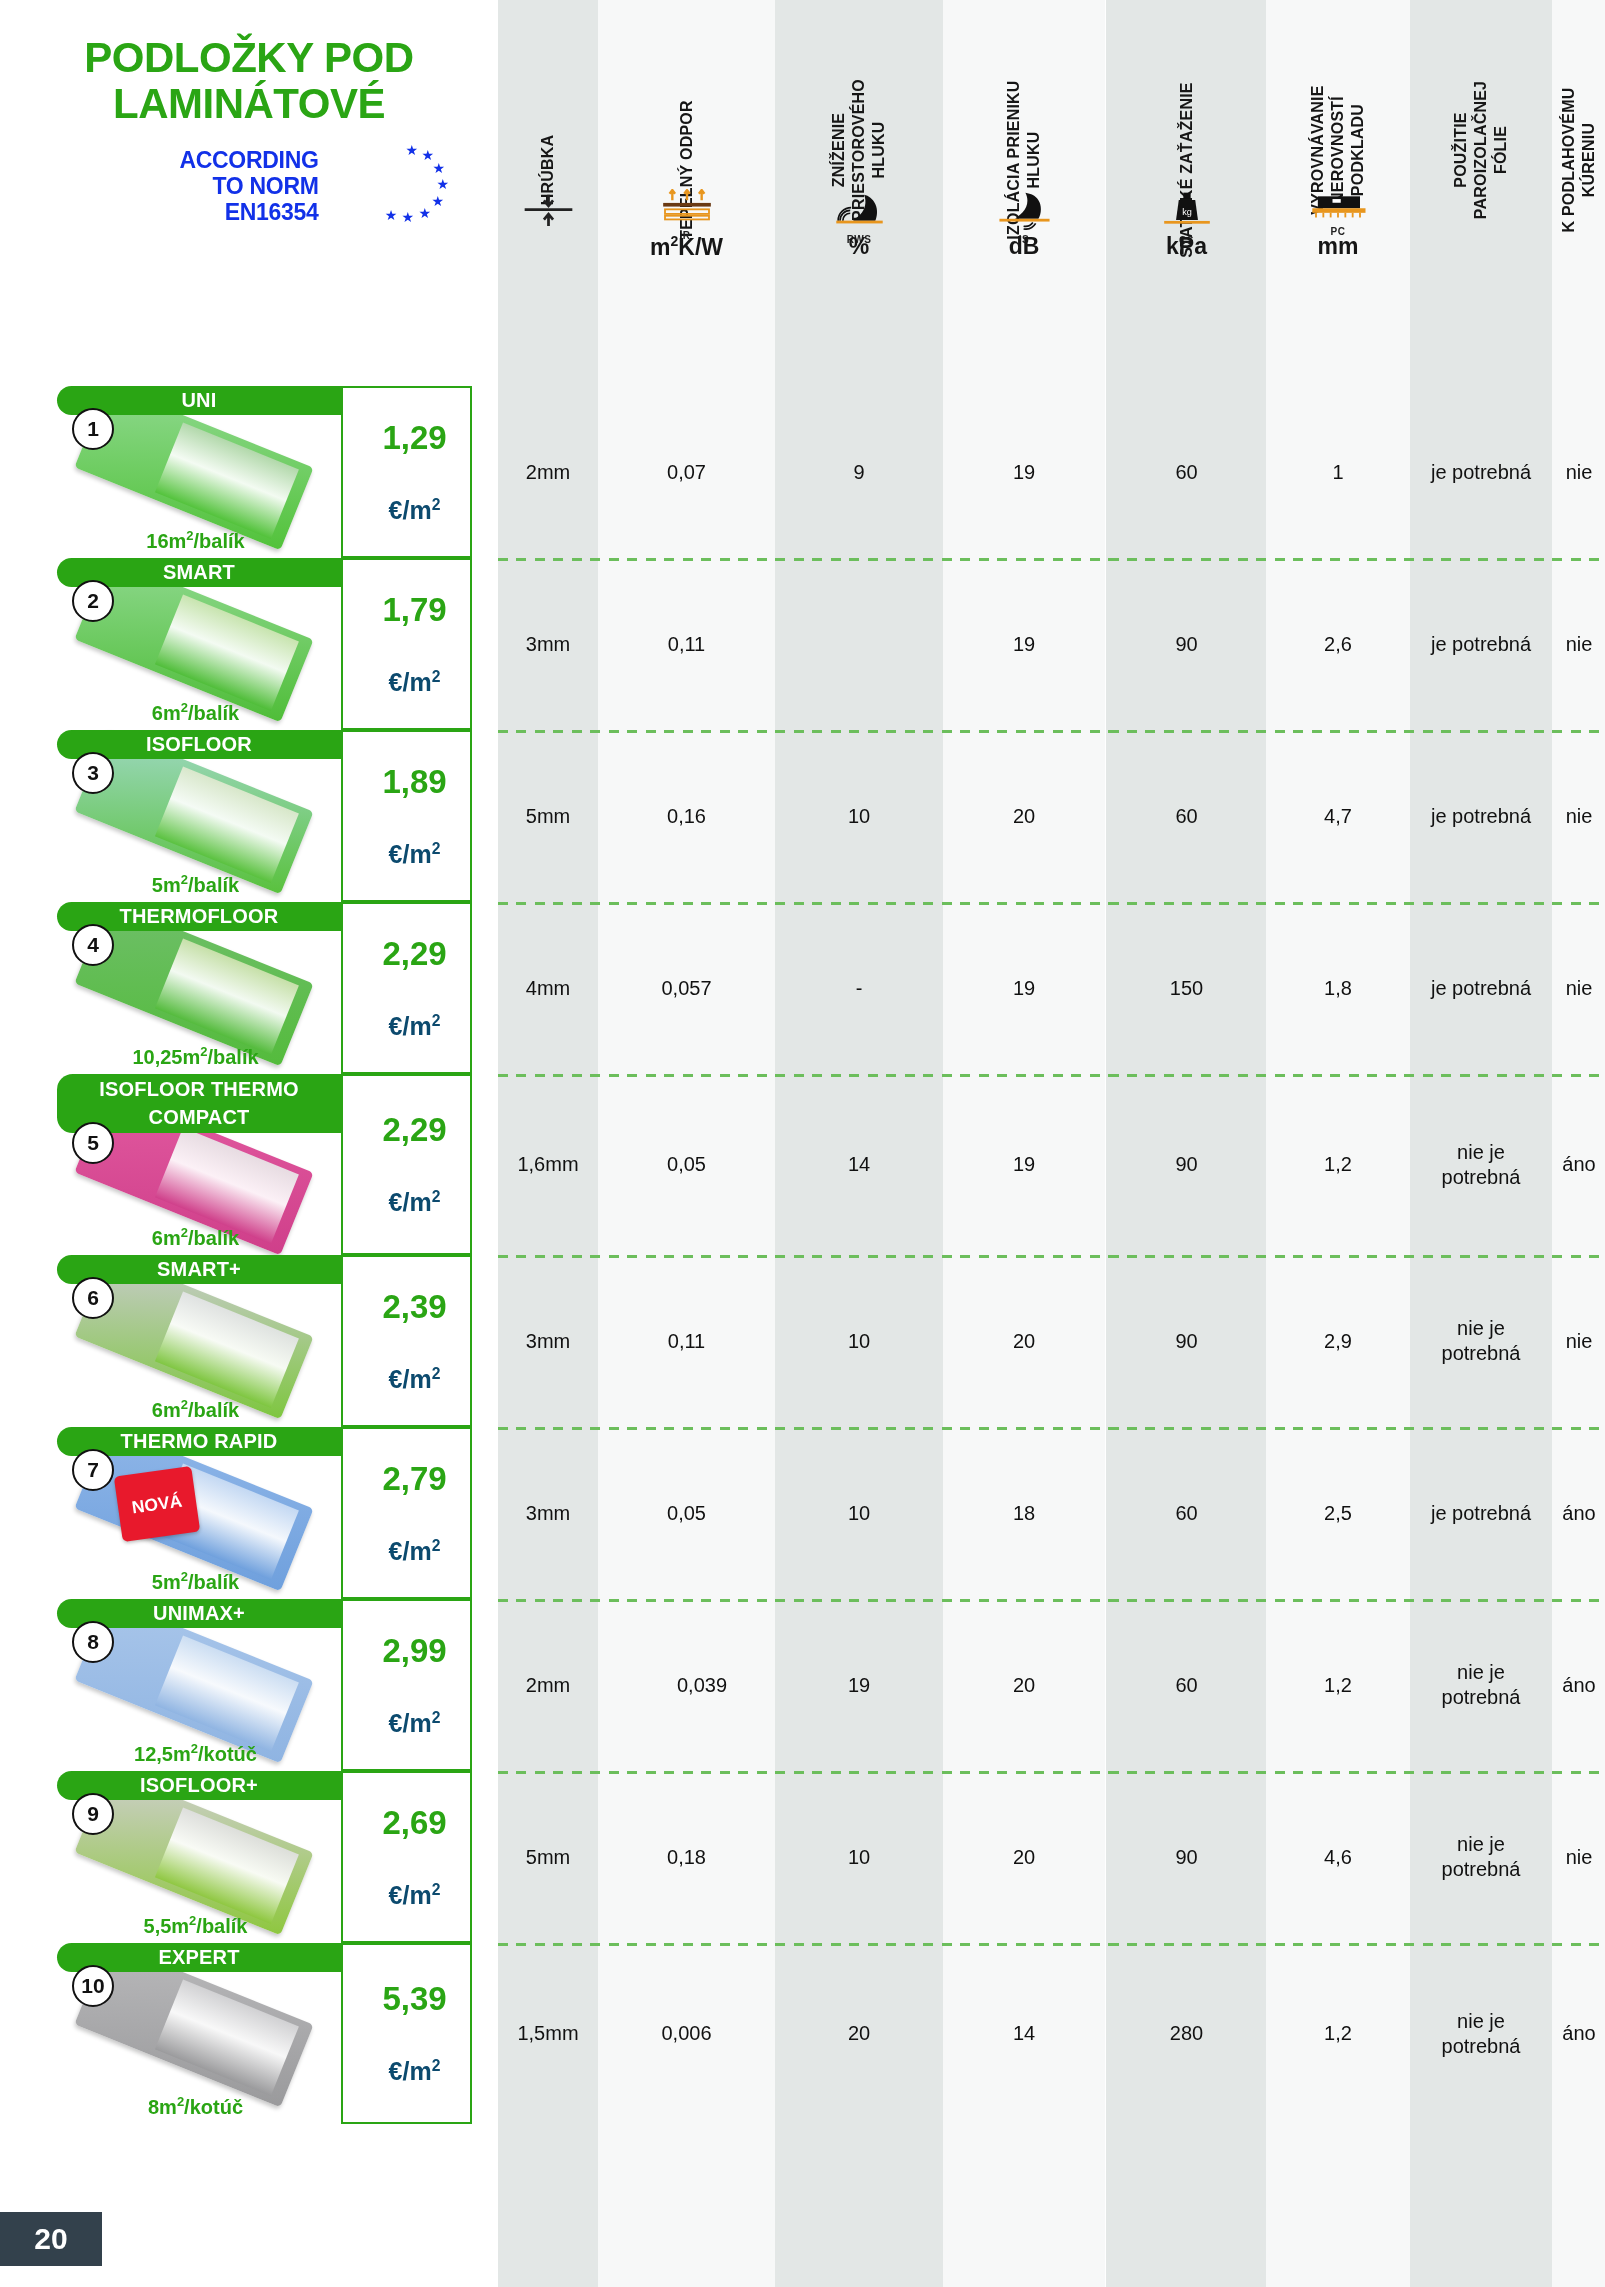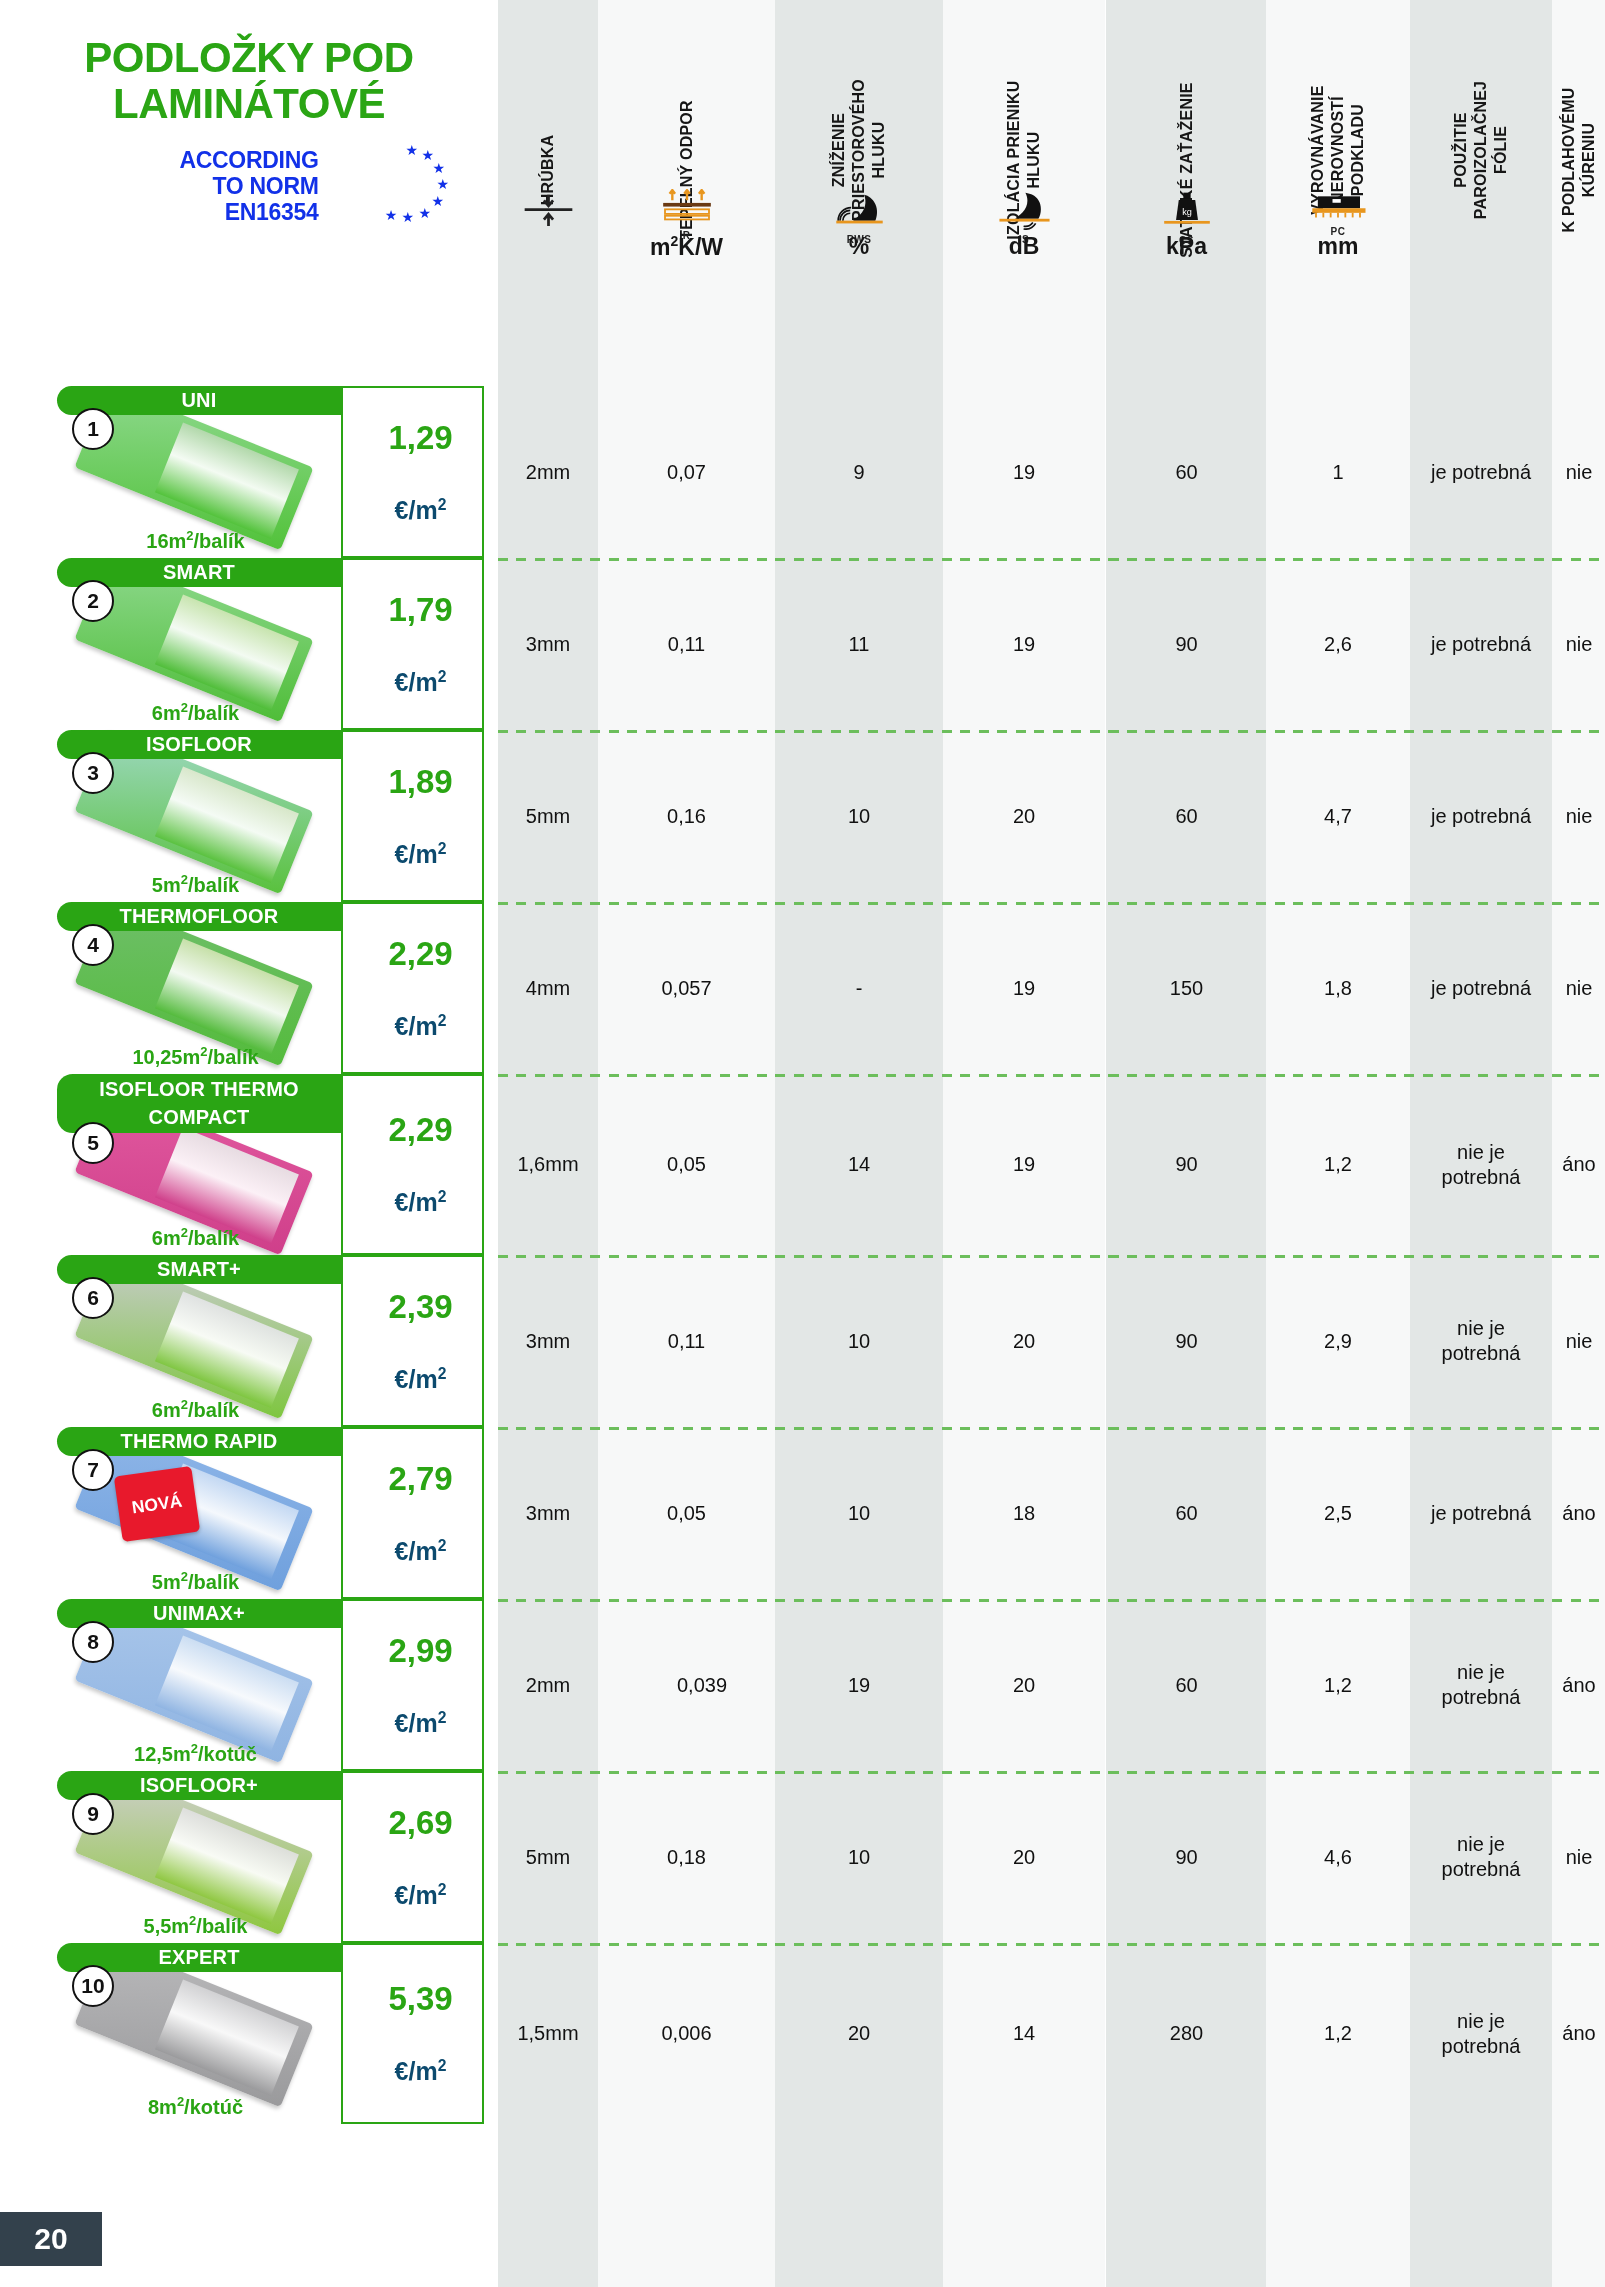--- a/index.html
+++ b/index.html
@@ -99,21 +99,21 @@
   .pkg .band{position:absolute;left:38%;top:8%;width:56%;height:84%;}
   .nova{
     position:absolute;z-index:6;width:78px;height:66px;background:#e8192c;
     border-radius:5.5px;transform:rotate(-8deg);
     color:#fff;font-weight:bold;font-size:17.5px;text-align:center;line-height:66px;
     box-shadow:0 1.8px 3.7px rgba(0,0,0,.25);
   }
 
   
   .price{
-    position:absolute;left:341px;top:0;width:143px;height:100%;
+    position:absolute;left:341px;top:0;width:131px;height:100%;
     border:2.8px solid #2aa514;box-sizing:border-box;background:#fff;
     display:flex;flex-direction:column;align-items:center;justify-content:center;
     z-index:4;
     padding-left:16px;
   }
   .price .amt{color:#2aa514;font-weight:bold;font-size:33px;line-height:35px;}
   .price .cur{color:#0c4a6e;font-weight:bold;font-size:25px;line-height:28px;margin-top:36px;}
   .price .cur sup{font-size:15.7px;}
 
   
@@ -311,23 +311,20 @@
         <div class="price">
           <div class="amt">1,79</div>
           <div class="cur">€/m<sup>2</sup></div>
         </div>
         <div class="cell" style="left: 498px; width: 100px;">
           <span>3mm</span>
         </div>
         <div class="cell" style="left: 598px; width: 177px;">
           <span>0,11</span>
         </div>
-        <div class="cell" style="left: 775px; width: 168px;">
-          <span>11</span>
-        </div>
         <div class="cell" style="left: 943px; width: 162px;">
           <span>19</span>
         </div>
         <div class="cell" style="left: 1106px; width: 161px;">
           <span>90</span>
         </div>
         <div class="cell" style="left: 1266px; width: 144px;">
           <span>2,6</span>
         </div>
         <div class="cell" style="left: 1410px; width: 142px;">

